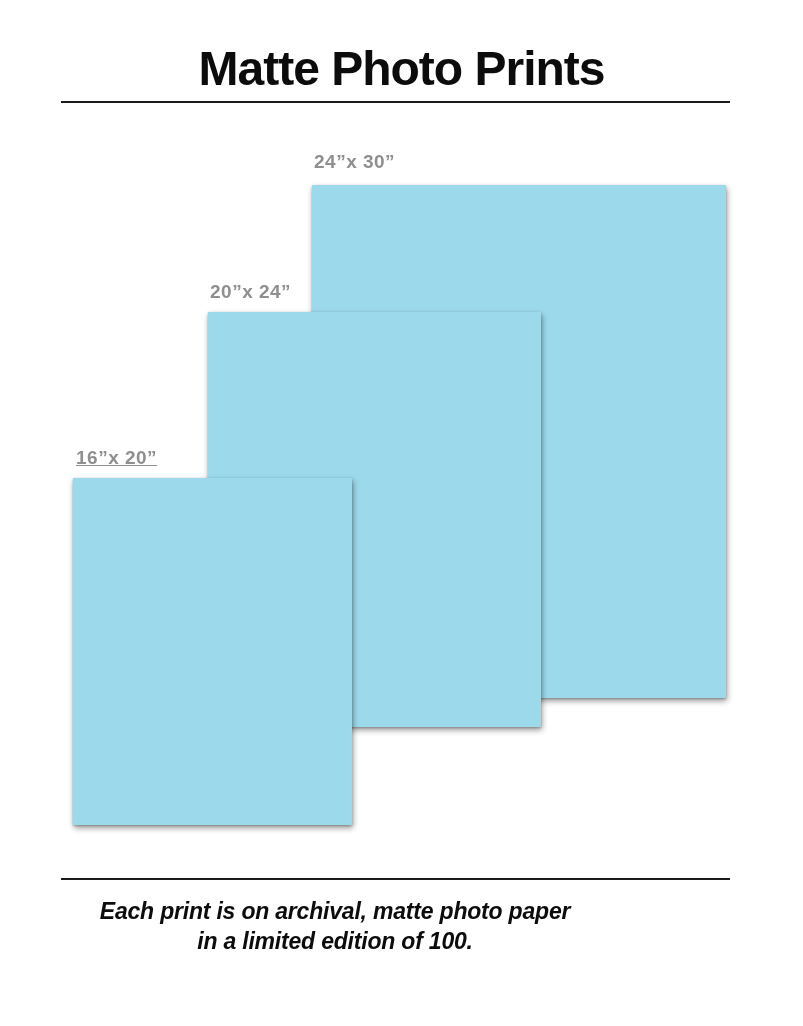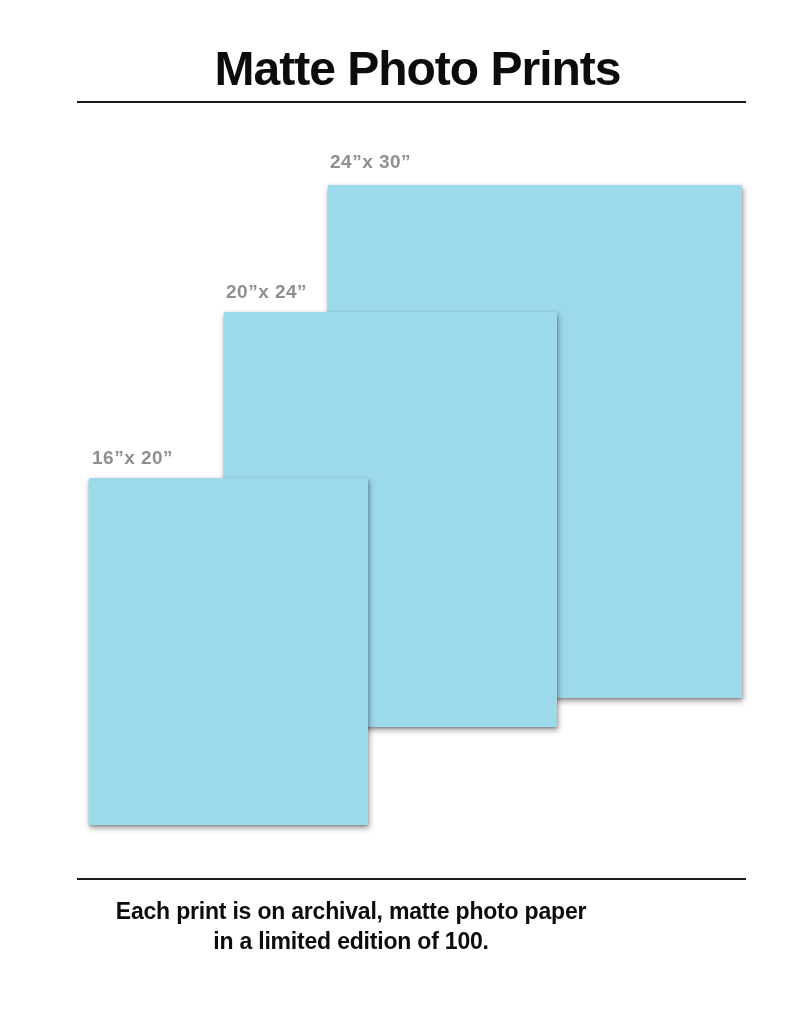--- a/index.html
+++ b/index.html
@@ -8,21 +8,20 @@
     font-family: "Liberation Sans", sans-serif;
     width: 803px;
     height: 1026px;
     position: relative;
     overflow: hidden;
   }
   .page {
     position: absolute;
     inset: 0;
     background: #ffffff;
-    margin-left: 16px;
   }
   .page-title {
     position: absolute;
     top: 44px;
     left: 0;
     width: 803px;
     text-align: center;
     font-size: 48px;
     line-height: 50px;
     font-weight: 800;
@@ -58,33 +57,34 @@
     z-index: 4;
     font-size: 19px;
     line-height: 22px;
     font-weight: 700;
     letter-spacing: 0.5px;
     color: var(--label-text, #8f8f8f);
     white-space: nowrap;
   }
   .label-24x30 { left: 314px; top: 151px; }
   .label-20x24 { left: 210px; top: 281px; text-align: right; }
-  .label-16x20 { left: 76px;  top: 447px; }
+  .label-16x20 { left: 76px;  top: 447px; text-decoration: underline; }
 
   .caption {
     position: absolute;
     top: 896px;
     left: 0;
     width: 670px;
     text-align: center;
     font-size: 23px;
     line-height: 30px;
     font-weight: 700;
     letter-spacing: -0.2px;
     color: var(--text, #0c0c0c);
+    font-style: italic;
   }
 </style>
 </head>
 <body>
 
 <div class="page">
 
   <h1 class="page-title">Matte Photo Prints</h1>
 
   <div class="rule rule-top"></div>

